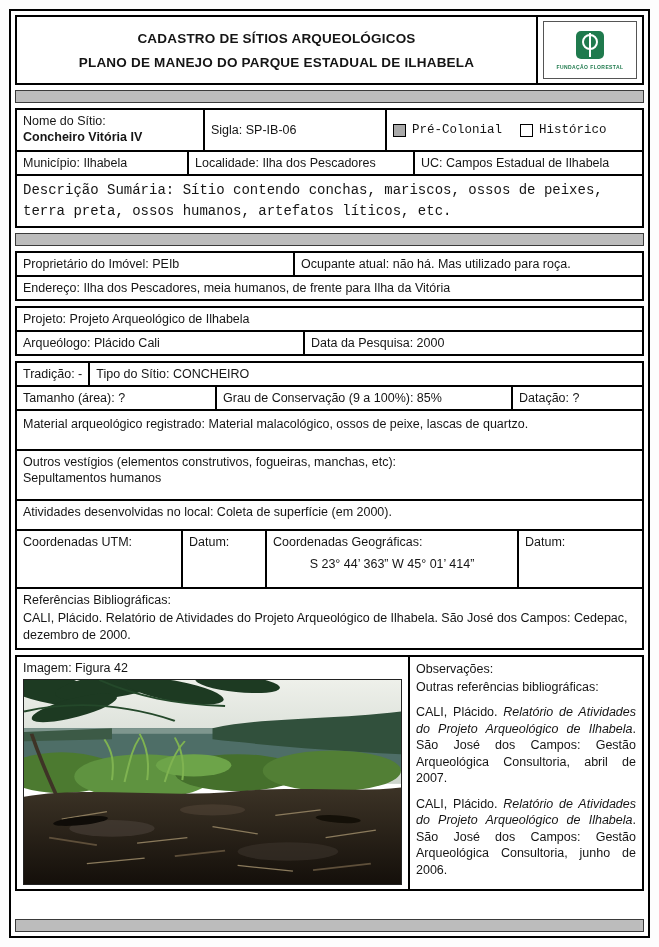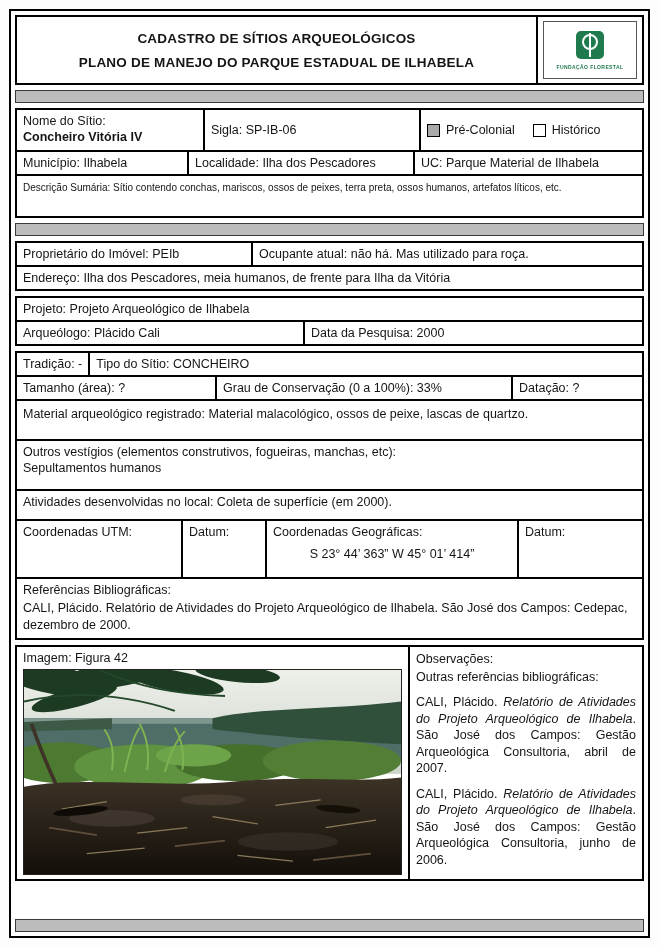--- a/index.html
+++ b/index.html
@@ -15,25 +15,25 @@
   .title { font-weight:bold; font-size:13.5px; letter-spacing:.2px; text-align:center; }
   .logo-cell { width:106px; border-left:2px solid #000; display:flex; align-items:center; justify-content:center; padding:3px; }
   .logo-inner { width:94px; height:58px; border:1px solid #555; display:flex; flex-direction:column; align-items:center; justify-content:center; gap:2px; }
   .logo-caption { font-size:5px; font-weight:bold; color:var(--logo-green,#1f7a4d); letter-spacing:.4px; white-space:nowrap; }
   .row { display:flex; border-bottom:2px solid #000; }
   .sec > .row:last-child { border-bottom:none; }
   .cell { padding:4px 6px; border-right:2px solid #000; overflow:hidden; }
   .row .cell:last-child { border-right:none; flex:1; }
   .vcenter { display:flex; align-items:center; }
   .bold { font-weight:bold; }
-  .small { font-size:10px; line-height:1.5; }
+  .small { font-size:14px; line-height:1.5;font-family:Liberation Mono, monospace; }
   .checks { display:flex; align-items:center; }
   .cb { width:13px; height:13px; border:1.5px solid #000; display:inline-block; flex:0 0 auto; margin-right:6px; background:#fff; }
   .cb-filled { background:var(--checkbox-fill,#a9a9a9); }
-  .cb-label { margin-right:18px; }
+  .cb-label { margin-right:18px;font-family:Liberation Mono, monospace; }
   .geo-value { text-align:center; margin-top:8px; }
   .ref-text { margin-top:3px; line-height:1.35; }
   .img-cell { display:flex; flex-direction:column; }
   .photo { width:100%; height:206px; margin-top:4px; display:block; border:1px solid #222; }
   .obs-cell { line-height:1.3; }
   .cit { text-align:justify; margin-top:9px; line-height:1.32; }
   .mt2 { margin-top:2px; }
 </style>
 </head>
 <body>
@@ -58,45 +58,45 @@
   </div>
 
   <div class="graybar"></div>
 
   <div class="box sec">
     <div class="row" style="min-height:42px">
       <div class="cell" style="width:188px">
         <div>Nome do Sítio:</div>
         <div class="bold mt2">Concheiro Vitória IV</div>
       </div>
-      <div class="cell vcenter" style="width:216px">
+      <div class="cell vcenter" style="width:182px">
         <span>Sigla: SP-IB-06</span>
       </div>
       <div class="cell checks">
         <span class="cb cb-filled"></span>
         <span class="cb-label">Pré-Colonial</span>
         <span class="cb"></span>
         <span class="cb-label">Histórico</span>
       </div>
     </div>
     <div class="row" style="min-height:24px">
       <div class="cell" style="width:172px">Município: Ilhabela</div>
       <div class="cell" style="width:226px">Localidade: Ilha dos Pescadores</div>
-      <div class="cell">UC: Parque Material de Ilhabela</div>
+      <div class="cell">UC: Campos Estadual de Ilhabela</div>
     </div>
     <div class="row" style="min-height:40px">
       <div class="cell small">Descrição Sumária: Sítio contendo conchas, mariscos, ossos de peixes, terra preta, ossos humanos, artefatos líticos, etc.</div>
     </div>
   </div>
 
   <div class="graybar"></div>
 
   <div class="box sec">
     <div class="row" style="min-height:24px">
-      <div class="cell" style="width:236px">Proprietário do Imóvel: PEIb</div>
+      <div class="cell" style="width:278px">Proprietário do Imóvel: PEIb</div>
       <div class="cell">Ocupante atual: não há. Mas utilizado para roça.</div>
     </div>
     <div class="row" style="min-height:22px">
       <div class="cell">Endereço: Ilha dos Pescadores, meia humanos, de frente para Ilha da Vitória</div>
     </div>
   </div>
 
   <div class="box sec">
     <div class="row" style="min-height:24px">
       <div class="cell">Projeto: Projeto Arqueológico de Ilhabela</div>
@@ -107,21 +107,21 @@
     </div>
   </div>
 
   <div class="box sec">
     <div class="row" style="min-height:24px">
       <div class="cell">Tradição: -</div>
       <div class="cell" style="width:424px">Tipo do Sítio: CONCHEIRO</div>
     </div>
     <div class="row" style="min-height:24px">
       <div class="cell" style="width:200px">Tamanho (área): ?</div>
-      <div class="cell" style="width:296px">Grau de Conservação (0 a 100%): 33%</div>
+      <div class="cell" style="width:296px">Grau de Conservação (9 a 100%): 85%</div>
       <div class="cell">Datação: ?</div>
     </div>
     <div class="row" style="min-height:40px">
       <div class="cell" style="line-height:1.45">Material arqueológico registrado: Material malacológico, ossos de peixe, lascas de quartzo.</div>
     </div>
     <div class="row" style="min-height:50px">
       <div class="cell">
         <div>Outros vestígios (elementos construtivos, fogueiras, manchas, etc):</div>
         <div class="mt2">Sepultamentos humanos</div>
       </div>

